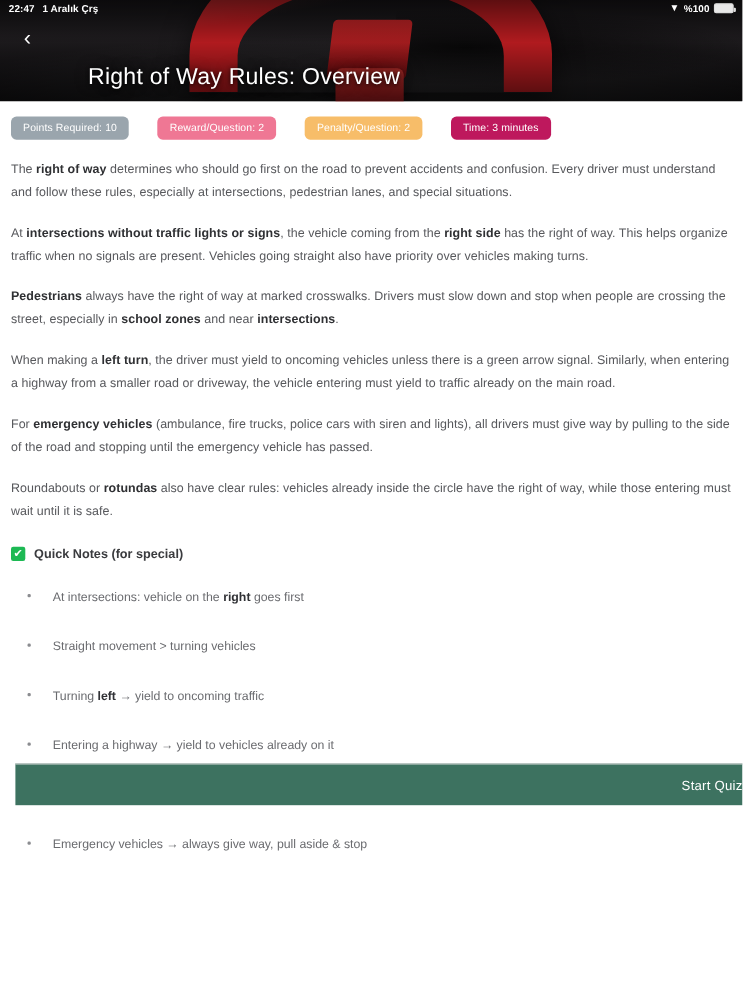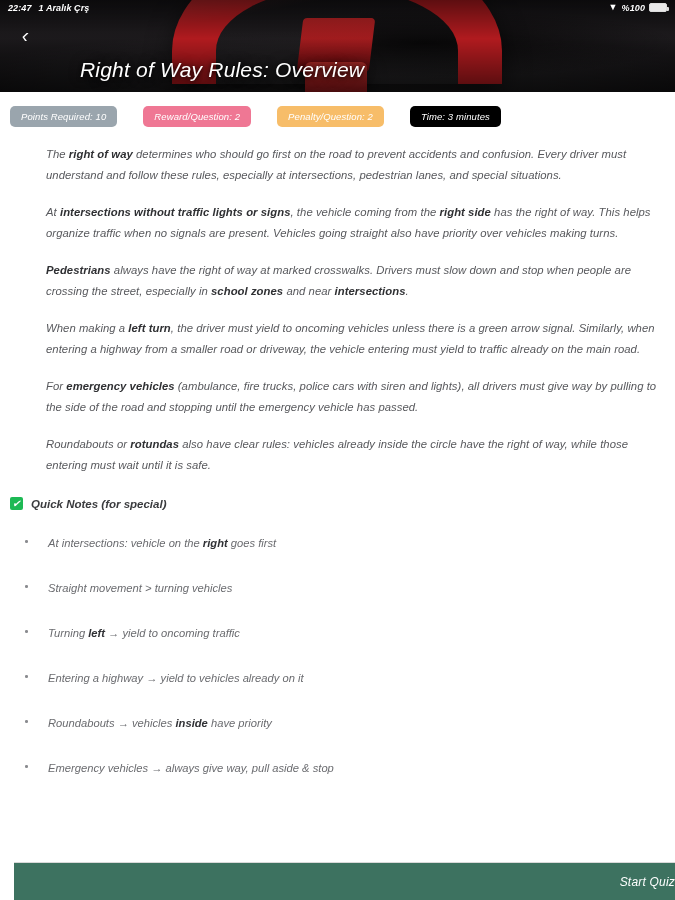--- a/index.html
+++ b/index.html
@@ -2,21 +2,21 @@
 <html><head>
 <meta charset="utf-8">
 <style>
   * { box-sizing: border-box; margin: 0; padding: 0; }
   html, body {
     width: 675px; height: 900px;
     background: #ffffff;
     font-family: "Liberation Sans", sans-serif;
     overflow: hidden;
   }
-  .screen { position: relative; width: 675px; height: 900px; background: #fff; font-style: italic; }
+  .screen { position: relative; width: 675px; height: 732px; background: #fff; }
 
   
   .hero {
     position: relative;
     width: 675px; height: 92px;
     overflow: hidden;
     background: #111013;
   }
   .hero-bg {
     position: absolute; inset: 0;
@@ -124,21 +124,20 @@
   }
 
   
   .content { padding: 0 10px; }
   p.para {
     color: #57585c;
     font-size: 11.3px;
     line-height: 20.5px;
     margin-top: 17px;
     letter-spacing: .05px;
-    margin-left: 36px;
   }
   p.para b { color: #2f3033; font-weight: bold; }
 
   .notes-head {
     display: flex; align-items: center; gap: 8px;
     margin-top: 22px;
   }
   .chk {
     width: 13px; height: 13px; border-radius: 2px;
     background: #1db954;
@@ -205,21 +204,21 @@
     <div class="back-btn">
       <span>‹</span>
     </div>
     <div class="hero-title">Right of Way Rules: Overview</div>
   </div>
 
   <div class="chips" id="chip-row">
       <span class="chip" style="background: rgb(154, 165, 173);">Points Required: 10</span>
       <span class="chip" style="background: rgb(239, 119, 148);">Reward/Question: 2</span>
       <span class="chip" style="background: rgb(247, 189, 105);">Penalty/Question: 2</span>
-      <span class="chip" style="background: #000000;">Time: 3 minutes</span>
+      <span class="chip" style="background: #be185d;">Time: 3 minutes</span>
     </div>
 
   <div class="content">
     <div id="para-host">
         <p class="para">The <b>right of way</b> determines who should go first on the road to prevent accidents and confusion. Every driver must understand and follow these rules, especially at intersections, pedestrian lanes, and special situations.</p>
         <p class="para">At <b>intersections without traffic lights or signs</b>, the vehicle coming from the <b>right side</b> has the right of way. This helps organize traffic when no signals are present. Vehicles going straight also have priority over vehicles making turns.</p>
         <p class="para"><b>Pedestrians</b> always have the right of way at marked crosswalks. Drivers must slow down and stop when people are crossing the street, especially in <b>school zones</b> and near <b>intersections</b>.</p>
         <p class="para">When making a <b>left turn</b>, the driver must yield to oncoming vehicles unless there is a green arrow signal. Similarly, when entering a highway from a smaller road or driveway, the vehicle entering must yield to traffic already on the main road.</p>
         <p class="para">For <b>emergency vehicles</b> (ambulance, fire trucks, police cars with siren and lights), all drivers must give way by pulling to the side of the road and stopping until the emergency vehicle has passed.</p>
         <p class="para">Roundabouts or <b>rotundas</b> also have clear rules: vehicles already inside the circle have the right of way, while those entering must wait until it is safe.</p>

